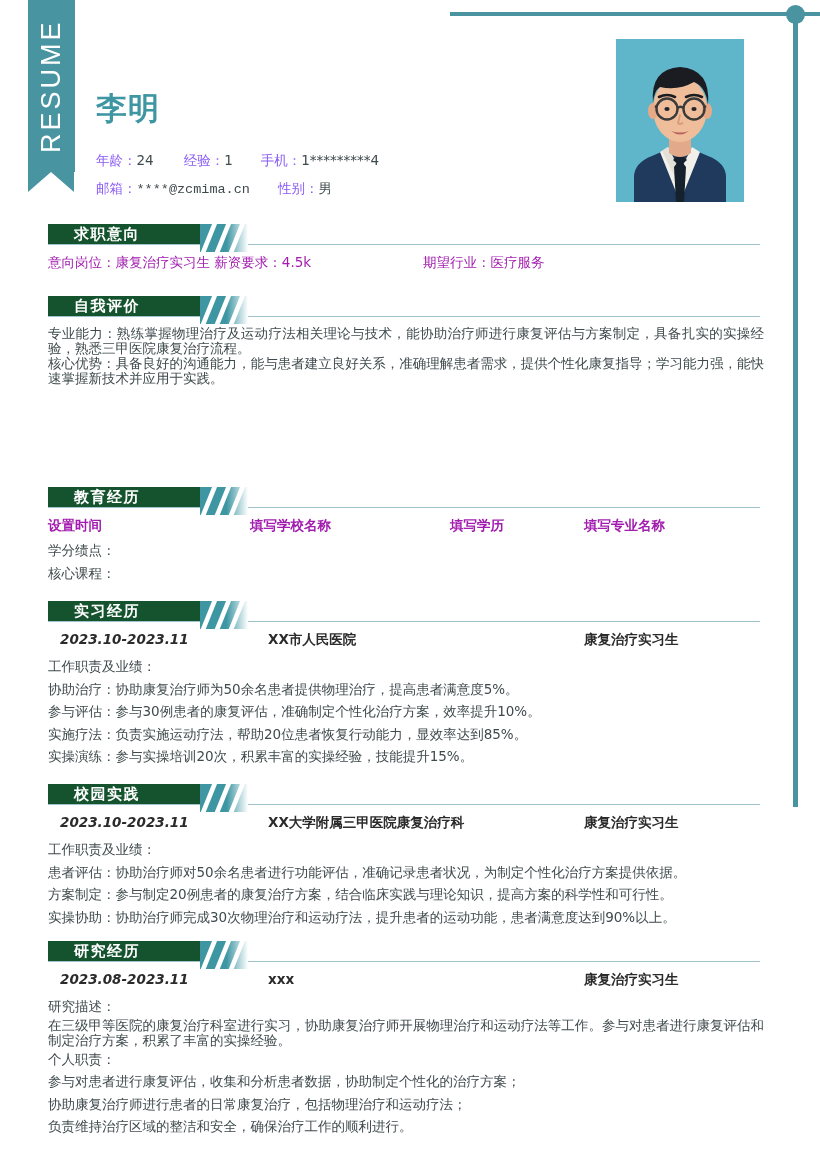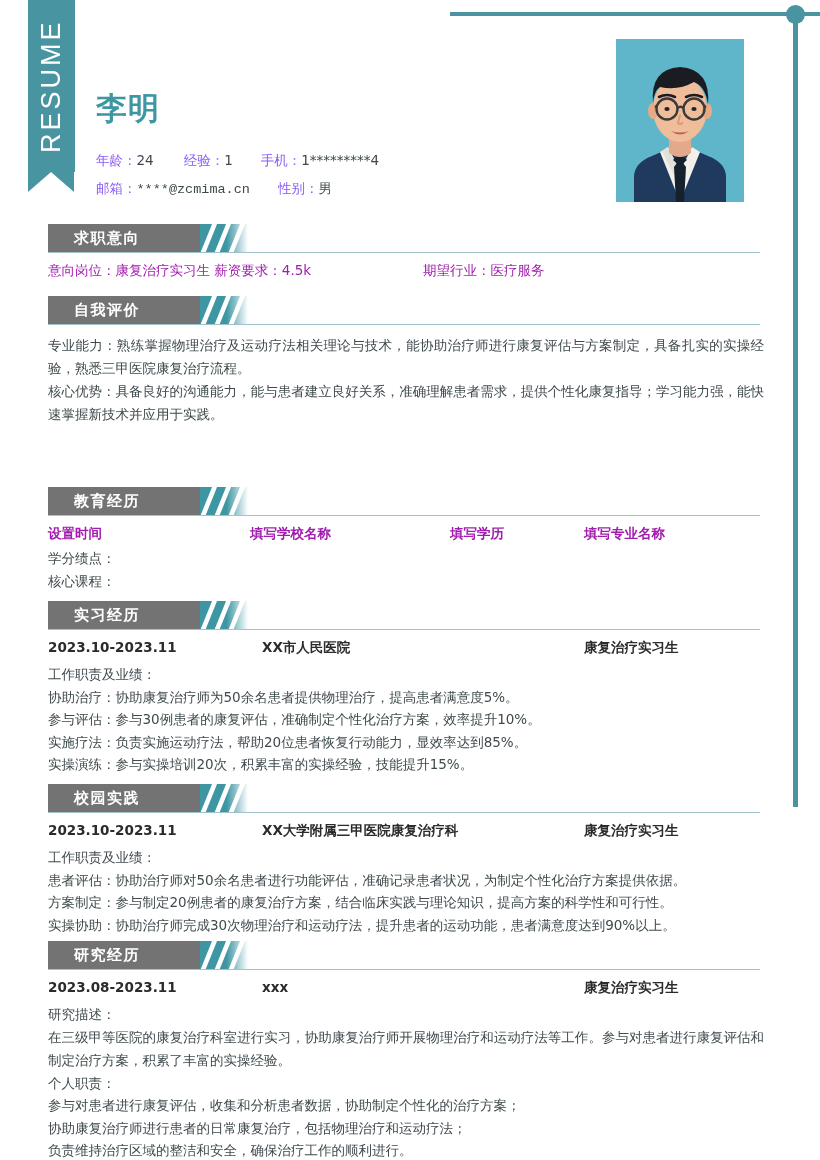--- a/index.html
+++ b/index.html
@@ -102,24 +102,24 @@
     left: 616px; top: 39px;
     width: 128px; height: 163px;
     background: #5fb6cb;
     overflow: hidden;
   }
 
   
   .section { position: absolute; left: 0; width: 820px; }
   .sec-banner {
     position: relative;
-    height: 28px;
+    height: 20px;
     margin-left: 48px;
     width: 152px;
-    background: #737373;
+    background: #14532d;
     display: flex;
     align-items: center;
   }
   .sec-title {
     color: #ffffff;
     font-size: 15px;
     font-weight: bold;
     margin-left: 26px;
     letter-spacing: 1.5px;
     white-space: nowrap;
@@ -163,21 +163,21 @@
     padding-top: 9px;
   }
   .line {
     font-size: 13.5px;
     line-height: 22.5px;
     color: #3f4a4d;
     white-space: nowrap;
   }
   .para {
     font-size: 13.5px;
-    line-height: 23px;
+    line-height: 15px;
     color: #3f4a4d;
     text-align: justify;
   }
 
   
   .intent-row {
     position: relative;
     font-size: 13.5px;
     color: #a21caf;
     white-space: nowrap;
@@ -200,22 +200,22 @@
 
   
   .exp-head {
     position: relative;
     height: 24px;
     font-size: 13.5px;
     font-weight: bold;
     color: #2b2b2b;
   }
   .exp-head span { position: absolute; top: 0; white-space: nowrap; }
-  .xh0 { left: 0px; }
-  .xh1 { left: 214px; }
+  .xh0 { left: 12px; font-style: italic; }
+  .xh1 { left: 220px; }
   .xh2 { left: 536px; }
 </style>
 </head>
 <body>
 
 <div class="page">
 
   <div class="deco-hline"></div>
   <div class="deco-vline"></div>
   <div class="deco-dot"></div>

